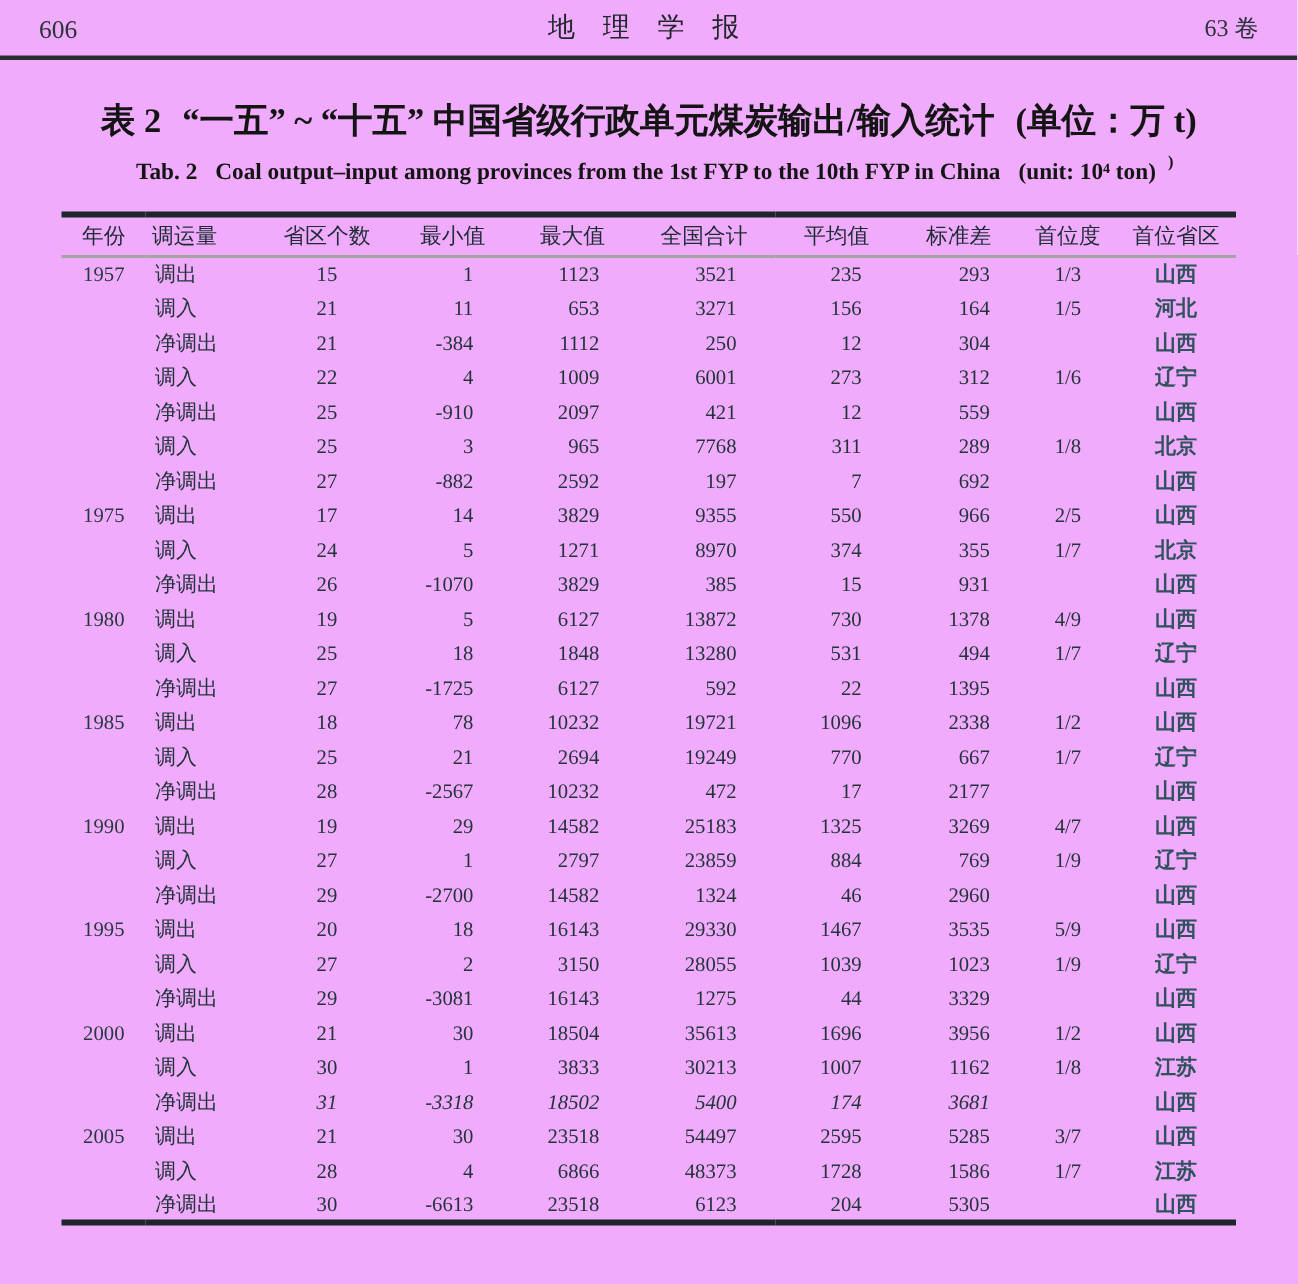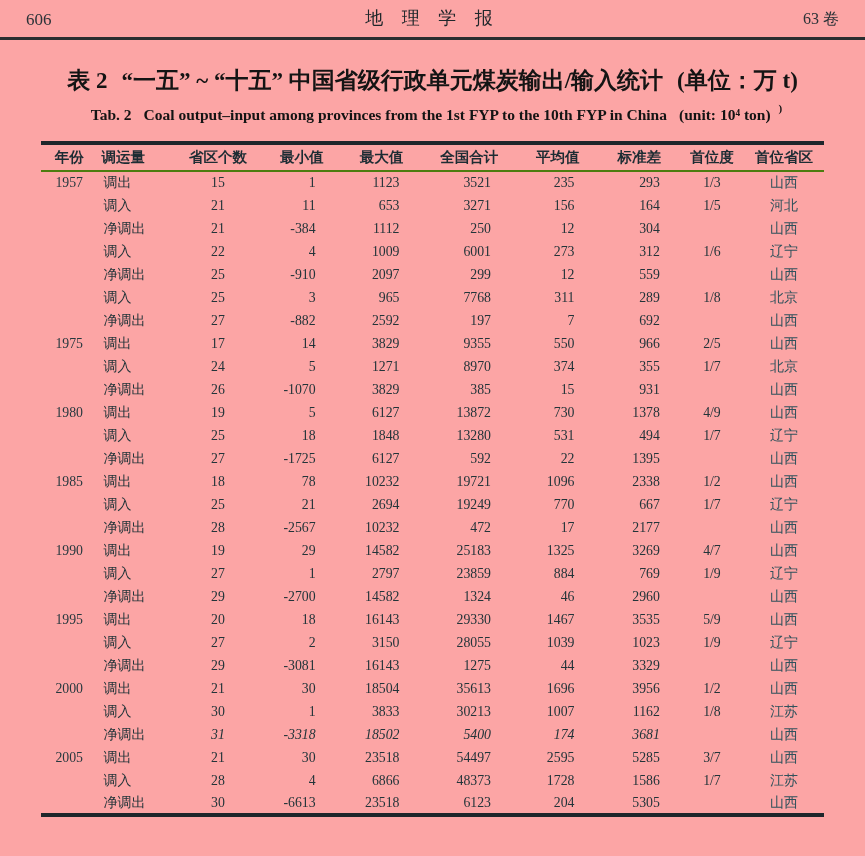--- a/index.html
+++ b/index.html
@@ -4,21 +4,21 @@
 <style>
   * { margin:0; padding:0; box-sizing:border-box; }
   html,body { background:#ffffff; }
   body {
     font-family:"Liberation Serif","DejaVu Serif",serif;
     width:865px; height:856px;
     color:#24363c;
   }
   .page {
     position:relative; width:865px; height:856px;
-    background:#fca5a5; overflow:hidden;
+    background:#f0abfc; overflow:hidden;
   }
   
   .running-head {
     display:grid; grid-template-columns:1fr auto 1fr;
     align-items:flex-end;
     padding:6px 26px 7px 26px;
     border-bottom:3px solid #2a2e30;
   }
   .page-num { font-size:17px; color:#2c3338; text-align:left; }
   .journal  { font-size:18px; color:#20272b; letter-spacing:7px; font-weight:500; text-align:center; }
@@ -36,41 +36,41 @@
   .caption-en span { margin:0 6px; }
   .caption-en sup { font-size:11px; font-weight:bold; position:relative; top:-2px; left:2px; }
   
   table.coal {
     width:783px; margin:17px auto 0 auto;
     border-collapse:collapse; table-layout:fixed;
     border-top:4px solid #1e262b;
     border-bottom:4px solid #1e262b;
   }
   thead th {
-    font-weight:bold; font-size:14.5px; color:#1d2c33;
+    font-weight:normal; font-size:14.5px; color:#1d2c33;
     height:28px; vertical-align:middle; text-align:center;
-    border-bottom:2px solid #4d7c0f;
+    border-bottom:2px solid #a3a3a3;
     white-space:nowrap;
   }
   thead th.a-l { text-align:left; padding-left:4px; }
   tbody td {
     height:23px; font-size:13.8px; color:#223439;
     vertical-align:middle; white-space:nowrap; overflow:hidden;
   }
   .a-l { text-align:left; padding-left:6px; }
   .a-c { text-align:center; }
   .a-r { text-align:right; }
   tbody td:nth-child(4) { padding-right:26px; }
   tbody td:nth-child(5) { padding-right:22px; }
   tbody td:nth-child(6) { padding-right:26px; }
   tbody td:nth-child(7) { padding-right:24px; }
   tbody td:nth-child(8) { padding-right:20px; }
   tbody td:nth-child(1) { color:#26383e; }
   tbody td:nth-child(2) { font-size:14px; }
-  tbody td:nth-child(10){ color:#30525c; font-size:14px; }
+  tbody td:nth-child(10){ color:#30525c; font-size:14px;font-weight:bold; }
   td.it { font-style:italic; }
 </style>
 </head>
 <body>
 
 <div class="page">
 
   <div class="running-head">
     <div class="page-num">606</div>
     <div class="journal">地 理 学 报</div>
@@ -160,21 +160,21 @@
           <td class="a-r">312</td>
           <td class="a-c">1/6</td>
           <td class="a-c">辽宁</td>
         </tr>
         <tr>
           <td class="a-c"></td>
           <td class="a-l">净调出</td>
           <td class="a-c">25</td>
           <td class="a-r">-910</td>
           <td class="a-r">2097</td>
-          <td class="a-r">299</td>
+          <td class="a-r">421</td>
           <td class="a-r">12</td>
           <td class="a-r">559</td>
           <td class="a-c"></td>
           <td class="a-c">山西</td>
         </tr>
         <tr>
           <td class="a-c"></td>
           <td class="a-l">调入</td>
           <td class="a-c">25</td>
           <td class="a-r">3</td>

